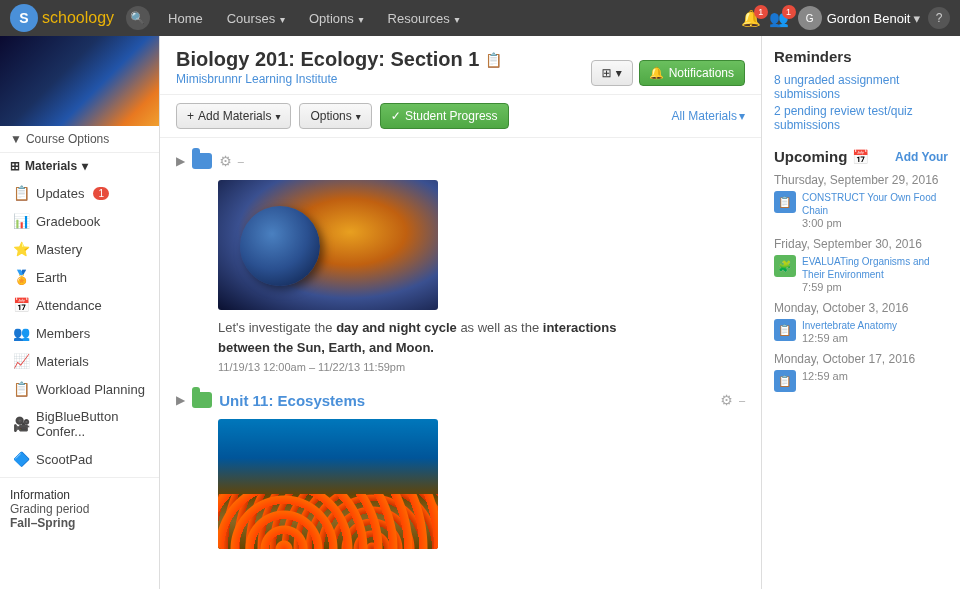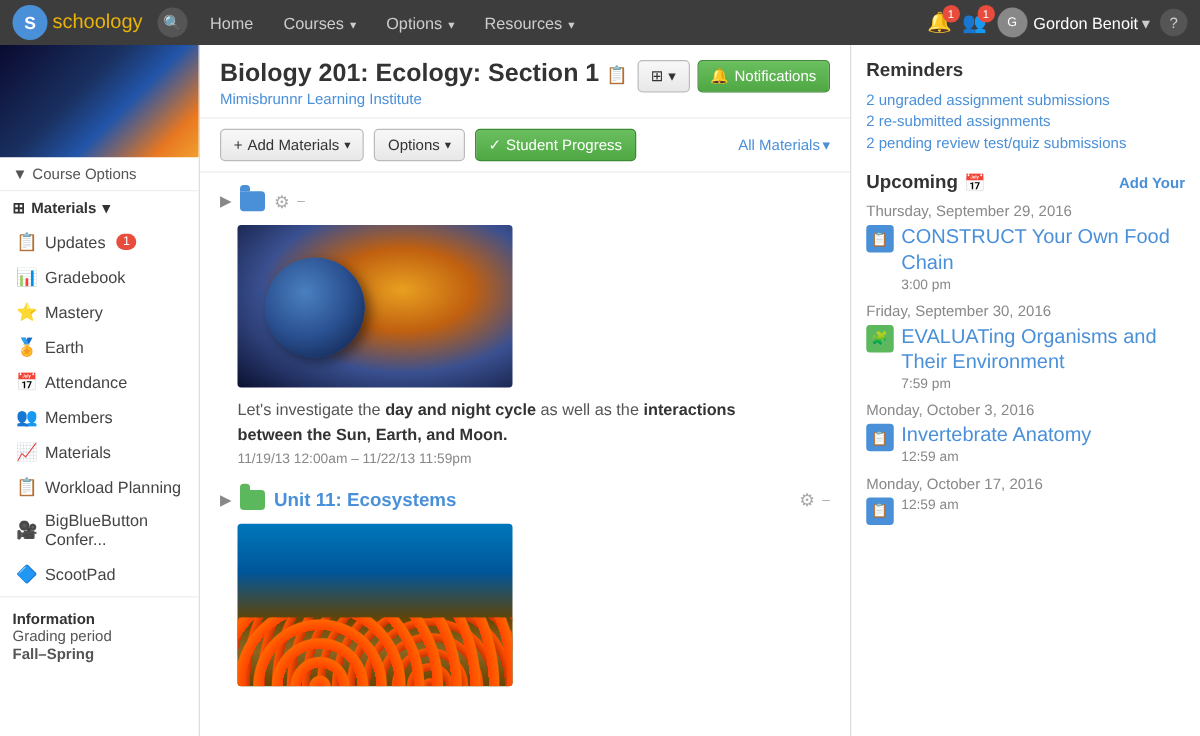--- a/index.html
+++ b/index.html
@@ -98,21 +98,21 @@
       width: 16px; height: 16px; display: flex; align-items: center; justify-content: center;
       font-size: 14px; color: #888; flex-shrink: 0;
     }
     .badge-count {
       background: #e74c3c; color: white; border-radius: 8px;
       padding: 1px 5px; font-size: 10px; margin-left: 3px;
     }
     .sidebar-info {
       padding: 10px 10px; border-top: 1px solid #eee; margin-top: 4px;
     }
-    .sidebar-info .label { font-size: 12px; font-weight: bold; color: #333; }
+    .sidebar-info .label { font-size: 12px; font-weight: normal; color: #333; }
     .sidebar-info .period { font-size: 12px; color: #555; }
     .sidebar-info .period-value { font-size: 12px; color: #555; font-weight: bold; }
 
     
     .content-area {
       flex: 1; background: #fff; padding: 0;
     }
     .content-header {
       padding: 12px 16px 8px;
       border-bottom: 1px solid #eee;
@@ -168,33 +168,33 @@
       width: 8px; height: 5px; background: #4a90d9; border-radius: 3px 3px 0 0;
     }
     .folder-shape-green { background: #5cb85c; }
     .folder-shape-green::before { background: #5cb85c; }
     .unit-title {
       color: #4a90d9; font-size: 15px; font-weight: bold; cursor: pointer; flex: 1;
     }
     .unit-gear { color: #aaa; font-size: 14px; cursor: pointer; }
 
     .unit-content {
-      margin-left: 14px; margin-top: 6px;
+      margin-left: 42px; margin-top: 6px;
     }
     .unit-description {
       font-size: 13px; color: #555; margin-top: 8px; max-width: 440px; line-height: 1.5;
     }
     .unit-description b { color: #333; }
     .unit-dates {
       font-size: 11px; color: #888; margin-top: 4px;
     }
 
     
     .right-panel {
-      width: 280px; background: #fff; border-left: 1px solid #ddd;
+      width: 199px; background: #fff; border-left: 1px solid #ddd;
       padding: 12px; flex-shrink: 0; overflow-y: auto;
     }
     .panel-section { margin-bottom: 16px; }
     .panel-title {
       font-size: 15px; font-weight: bold; color: #333; margin-bottom: 8px;
       display: flex; align-items: center; gap: 5px;
     }
     .calendar-icon { font-size: 14px; }
     .add-event-link { margin-left: auto; color: #4a90d9; font-size: 12px; cursor: pointer; }
     .reminder-link {
@@ -207,21 +207,21 @@
       display: flex; align-items: flex-start; gap: 6px; margin-bottom: 8px;
     }
     .event-icon {
       width: 22px; height: 22px; border-radius: 3px; flex-shrink: 0;
       display: flex; align-items: center; justify-content: center; font-size: 11px;
       color: white;
     }
     .event-icon-blue { background: #4a90d9; }
     .event-icon-green { background: #5cb85c; }
     .event-details { flex: 1; }
-    .event-name { color: #4a90d9; font-size: 16px; cursor: pointer; line-height: 1.3; }
+    .event-name { color: #4a90d9; font-size: 10px; cursor: pointer; line-height: 1.3; }
     .event-time { font-size: 11px; color: #888; }
 
     
     .img-earth-moon {
       width: 220px; height: 130px; border-radius: 3px;
       background: radial-gradient(ellipse at 60% 40%, #e8a020 0%, #c06010 30%, #3a5090 60%, #0a1030 100%);
       position: relative; overflow: hidden;
     }
     .img-earth-moon::after {
       content: '';
@@ -341,21 +341,21 @@
 
     <div class="sidebar-info">
       <div class="label">Information</div>
       <div class="period">Grading period</div>
       <div class="period-value">Fall–Spring</div>
     </div>
   </aside>
 
   <main class="content-area">
     <div class="content-header">
-      <div style="display:flex;align-items:flex-start;justify-content:space-between;">
+      <div style="display:flex;align-items:flex-end;justify-content:space-between;">
         <div>
           <div class="content-title">
             <span>Biology 201: Ecology: Section 1</span>
             <span class="edit-icon">📋</span>
           </div>
           <a class="breadcrumb-link">Mimisbrunnr Learning Institute</a>
         </div>
         <div style="display:flex;gap:6px;align-items:center;">
           <div class="btn">
             <span>⊞</span>
@@ -424,22 +424,21 @@
         </div>
       </div>
 
     </div>
   </main>
 
   <aside class="right-panel">
 
     <div class="panel-section">
       <div class="panel-title">Reminders</div>
-      <a class="reminder-link">2 ungraded assignment submissions</a>
-      <a class="reminder-link">2 re-submitted assignments</a>
+      <a class="reminder-link">8 ungraded assignment submissions</a>
       <a class="reminder-link">2 pending review test/quiz submissions</a>
     </div>
 
     <div class="panel-section">
       <div class="panel-title">
         <span>Upcoming</span>
         <span class="calendar-icon">📅</span>
         <a class="add-event-link">Add Your</a>
       </div>
 

